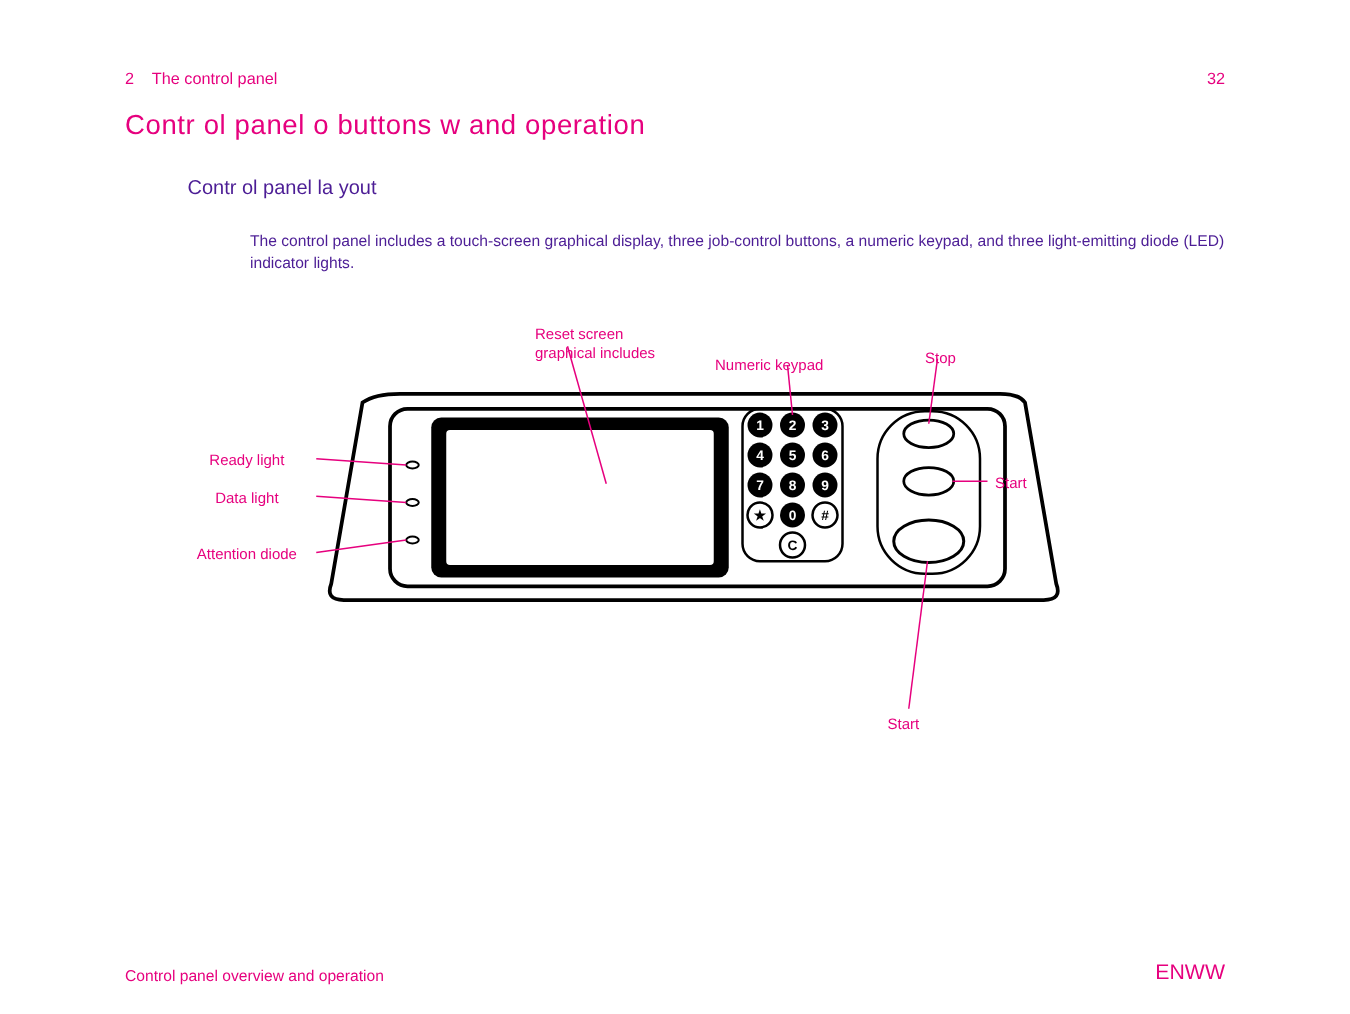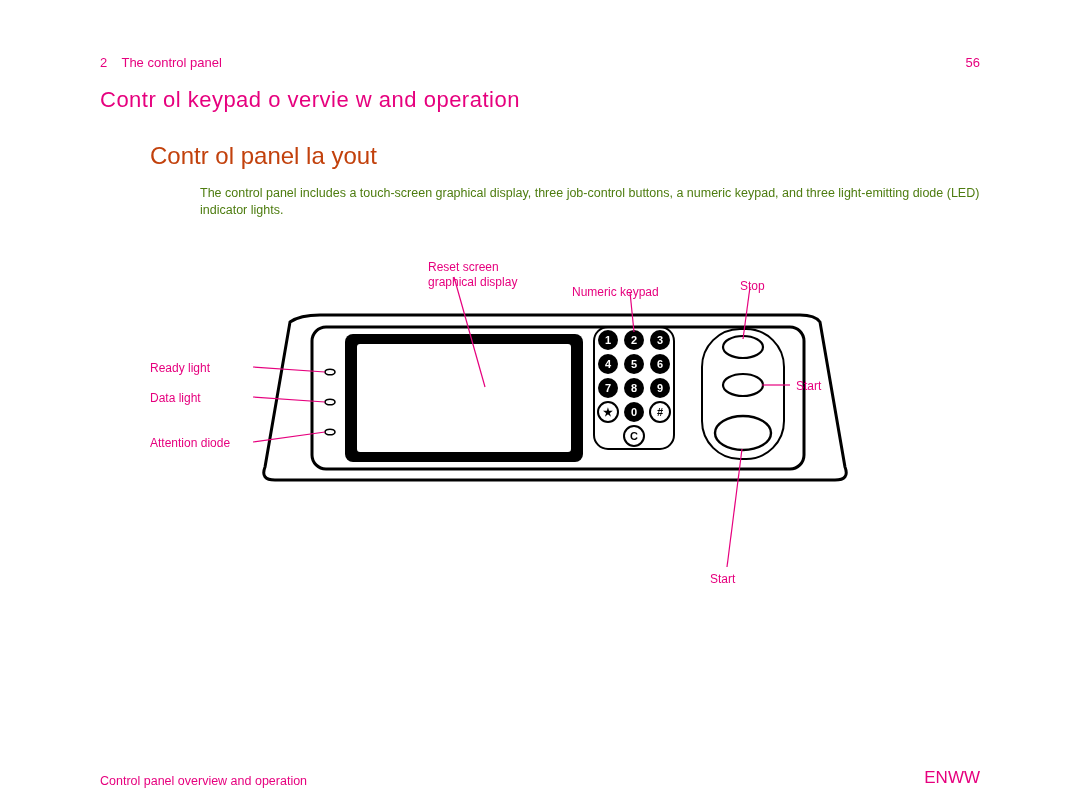--- a/index.html
+++ b/index.html
@@ -1,40 +1,40 @@
 <!DOCTYPE html>
 <html><head>
 <meta charset="utf-8">
 <style>
   html,body{margin:0;padding:0;background:#fff;font-family:Arial,Helvetica,sans-serif;color:#000}
   .page{position:relative;width:1080px;height:811px;margin:17px auto}
   .magenta{color:#e6007e}
   .hdr-left{position:absolute;left:100px;top:38px;font-size:13px}
   .hdr-right{position:absolute;right:100px;top:38px;font-size:13px}
   .h1{position:absolute;left:100px;top:70px;font-size:22px;letter-spacing:.5px}
-  .h2{position:absolute;left:150px;top:125px;font-size:24px;color:#c2410c}
-  .body{position:absolute;left:200px;right:100px;top:168px;font-size:12.5px;line-height:1.35;color:#4d7c0f}
+  .h2{position:absolute;left:150px;top:125px;font-size:16px;color:#4c1d95}
+  .body{position:absolute;left:200px;right:100px;top:168px;font-size:12.5px;line-height:1.35;color:#4c1d95}
   .ftr-left{position:absolute;left:100px;bottom:40px;font-size:12.5px}
   .ftr-right{position:absolute;right:100px;bottom:40px;font-size:17px}
   svg{position:absolute}
   .callout{position:absolute;font-size:12px;line-height:1.25}
-  .callout.r{text-align:left}
+  .callout.r{text-align:center}
 </style>
 </head>
 <body>
 
 <div class="page">
 
   <div class="hdr-left magenta">
     <span>2</span>&nbsp;&nbsp;&nbsp;
     <span>The control panel</span>
   </div>
-  <div class="hdr-right magenta">56</div>
+  <div class="hdr-right magenta">32</div>
 
-  <div class="h1 magenta">Contr ol keypad o vervie w and operation</div>
+  <div class="h1 magenta">Contr ol panel o buttons w and operation</div>
   <div class="h2">Contr ol panel la yout</div>
 
   <div class="body">The control panel includes a touch-screen graphical display, three job-control buttons, a numeric keypad, and three light-emitting diode (LED) indicator lights.</div>
 
   <svg width="680" height="380" viewBox="0 0 680 380" style="left:230px;top:220px">
 
     <path d="M60 85
              Q70 78 90 78
              L570 78
              Q585 78 590 85
@@ -117,21 +117,21 @@
       <line x1="23" y1="130" x2="95" y2="135"></line>
 
       <line x1="23" y1="160" x2="95" y2="165"></line>
 
       <line x1="23" y1="205" x2="95" y2="195"></line>
     </g>
   </svg>
 
   <div class="callout magenta" style="left:428px;top:243px">
     <span>Reset screen</span><br>
-    <span>graphical display</span>
+    <span>graphical includes</span>
   </div>
   <div class="callout magenta" style="left:572px;top:268px">Numeric keypad</div>
   <div class="callout magenta" style="left:740px;top:262px">Stop</div>
   <div class="callout magenta" style="left:796px;top:362px">Start</div>
   <div class="callout magenta" style="left:710px;top:555px">Start</div>
 
   <div class="callout magenta r" style="left:150px;top:344px;width:95px">Ready light</div>
   <div class="callout magenta r" style="left:150px;top:374px;width:95px">Data light</div>
   <div class="callout magenta r" style="left:150px;top:419px;width:95px">Attention diode</div>
 

